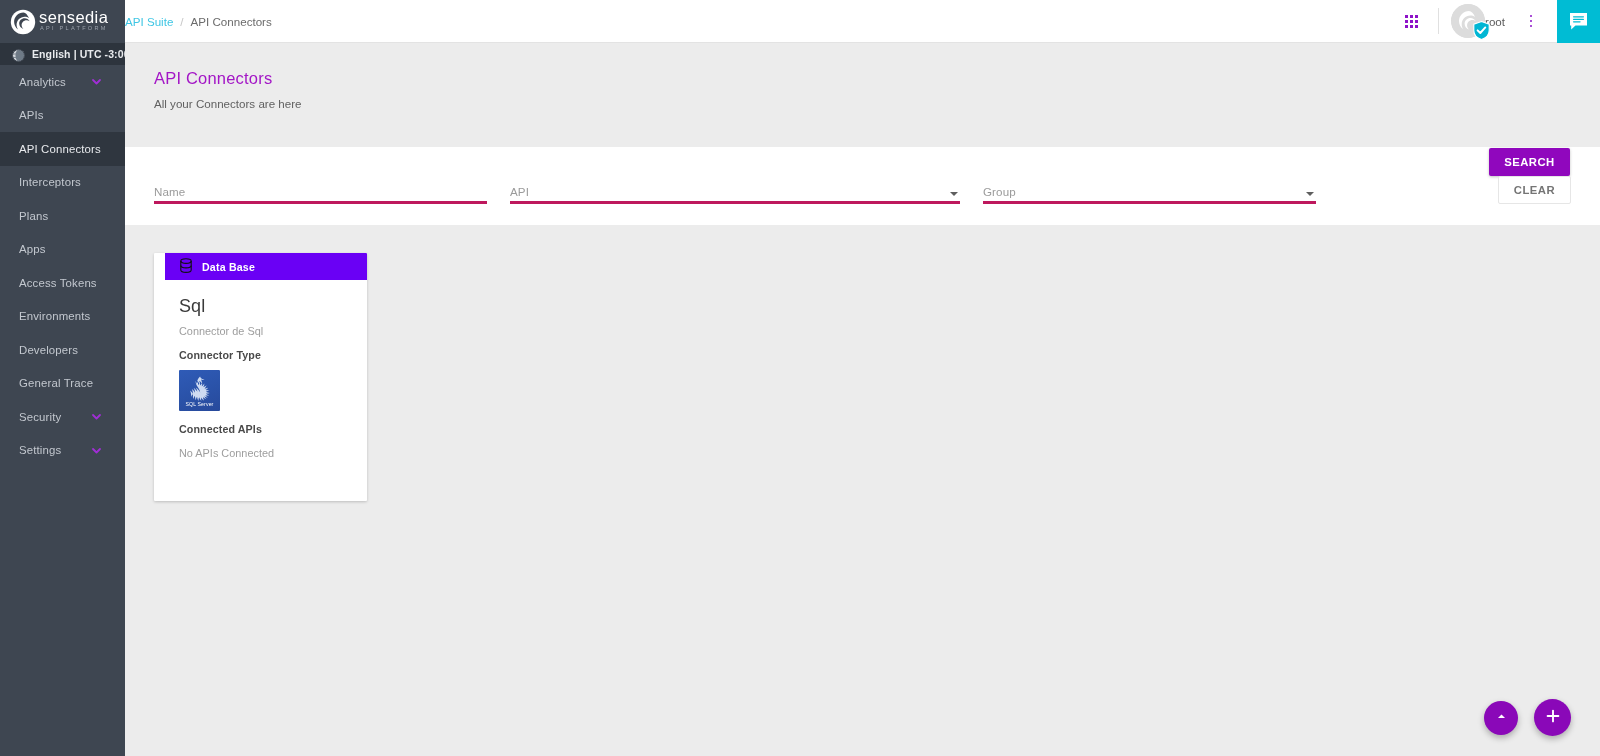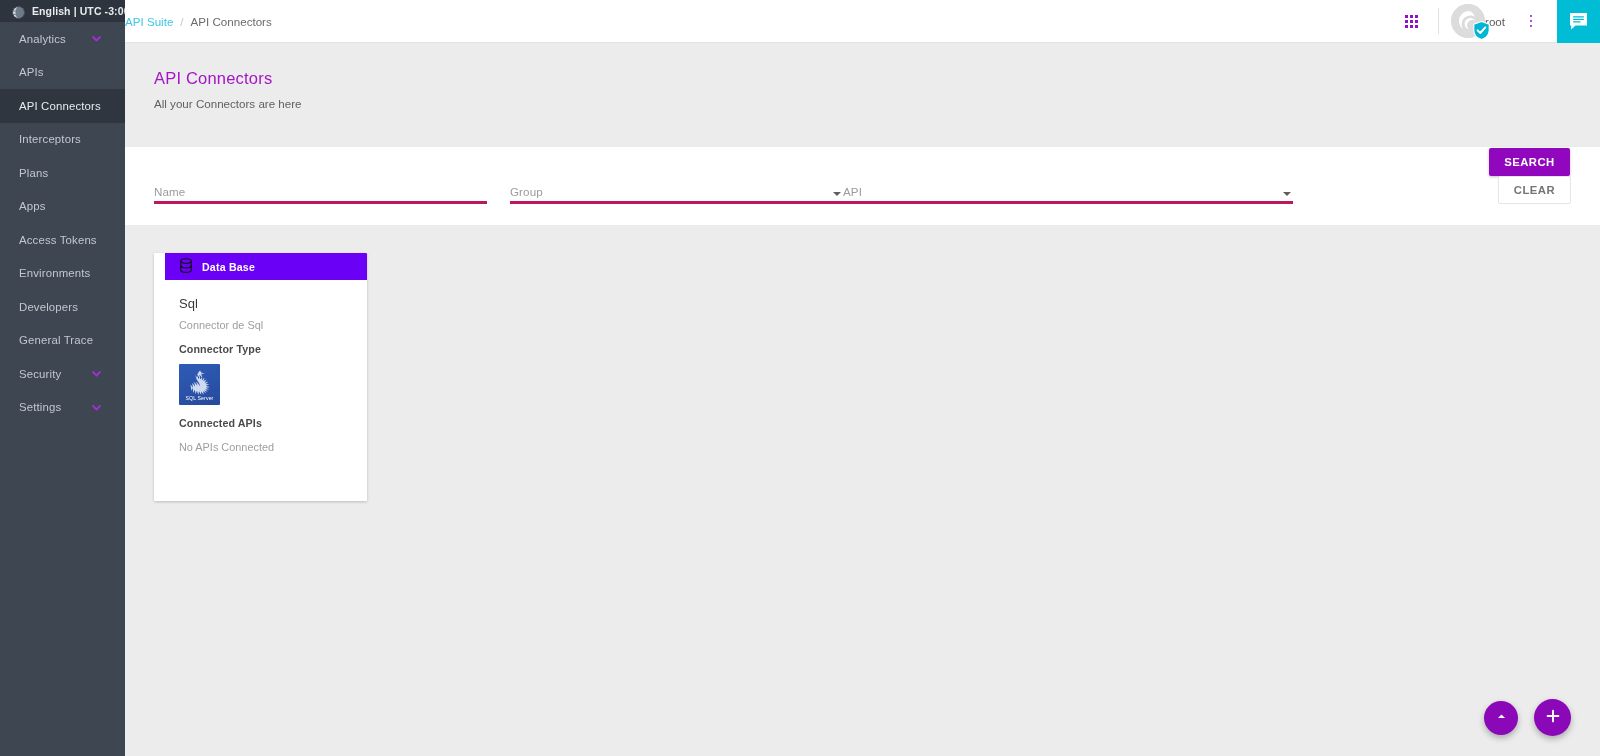--- a/index.html
+++ b/index.html
@@ -197,21 +197,21 @@
   .card-head {
     height: 27px; background: #6a00f5;
     display: flex; align-items: center; gap: 9px;
     padding-left: 14px;
   }
   .db-icon { width: 14px; height: 17px; flex:0 0 14px;}
   .card-head-label {
     color: #fff; font-size: 10.6px; font-weight: 700; letter-spacing:.2px;
   }
   .card-body { padding: 16px 14px 0 14px; }
-  .card-title { font-size: 13px; color:#3a3a3a; letter-spacing:.1px; }
+  .card-title { font-size: 18px; color:#3a3a3a; letter-spacing:.1px; }
   .card-desc { font-size: 10.9px; color:#9e9e9e; margin-top: 8px; }
   .card-label {
     font-size: 10.7px; font-weight: 700; color:#4a4a4a; margin-top: 12px; letter-spacing:.1px;
   }
   .conn-type-icon {
     width: 41px; height: 41px; margin-top: 9px;
     background: linear-gradient(160deg,#2f5bb7 0%,#2a52a8 55%,#27499b 100%);
     display:flex; align-items:center; justify-content:center;
     position: relative; border-radius: 1px;
   }
@@ -235,20 +235,33 @@
   }
   .fab.big { width: 37px; height: 37px; }
 </style>
 </head>
 <body>
 
 <div class="app">
 
   <aside class="sidebar">
 
+    <div class="logo-area">
+      <span class="logo-mark">
+        <svg width="26" height="26" viewBox="0 0 26 26">
+          <circle cx="13" cy="13" r="12.2" fill="#ffffff"></circle>
+          <path d="M13.5 3.4c-5.2 0-9.4 4.2-9.4 9.4 0 3.1 1.5 5.9 3.9 7.6 -0.9-1.3-1.4-2.9-1.4-4.6 0-4.5 3.6-8.1 8.1-8.1 1.6 0 3.1 0.5 4.4 1.3C17.4 5.8 15.6 3.4 13.5 3.4z" fill="#3e4651"></path>
+          <path d="M14.6 9.2c-3 0-5.4 2.4-5.4 5.4 0 2.6 1.8 4.7 4.2 5.3 -1.1-0.9-1.8-2.3-1.8-3.8 0-2.7 2.2-4.9 4.9-4.9 1.2 0 2.3 0.4 3.1 1.1C18.7 10.4 16.8 9.2 14.6 9.2z" fill="#3e4651"></path>
+        </svg>
+      </span>
+      <span class="logo-text">
+        <span class="logo-word">sensedia</span>
+        <span class="logo-sub">API PLATFORM</span>
+      </span>
+    </div>
 
     <div class="lang-bar">
       <span class="globe-icon">
         <svg width="13" height="13" viewBox="0 0 13 13">
           <circle cx="6.5" cy="6.5" r="6" fill="#cfd3d8"></circle>
           <path d="M6.5 0.8 A5.7 5.7 0 0 1 6.5 12.2 A3 5.7 0 0 1 6.5 0.8 Z" fill="#6e7a86"></path>
           <path d="M1 5h11 M1 8.5h11" stroke="#6e7a86" stroke-width="0.8" fill="none"></path>
           <circle cx="6.5" cy="6.5" r="6" fill="none" stroke="#3e4651" stroke-width="1"></circle>
         </svg>
       </span>
@@ -366,26 +379,26 @@
 
     <div class="page-head">
       <h1 class="page-title">API Connectors</h1>
       <p class="page-sub">All your Connectors are here</p>
     </div>
 
     <div class="filter-bar">
       <div class="field field-name">
         <span class="ph">Name</span>
       </div>
+      <div class="field field-api">
+        <span class="ph">API</span>
+        <span class="caret"></span>
+      </div>
       <div class="field field-group">
         <span class="ph">Group</span>
-        <span class="caret"></span>
-      </div>
-      <div class="field field-api">
-        <span class="ph">API</span>
         <span class="caret"></span>
       </div>
       <div class="btn-row">
         <button class="btn btn-search">SEARCH</button>
         <button class="btn btn-clear">CLEAR</button>
       </div>
     </div>
 
     <div class="content">
 

